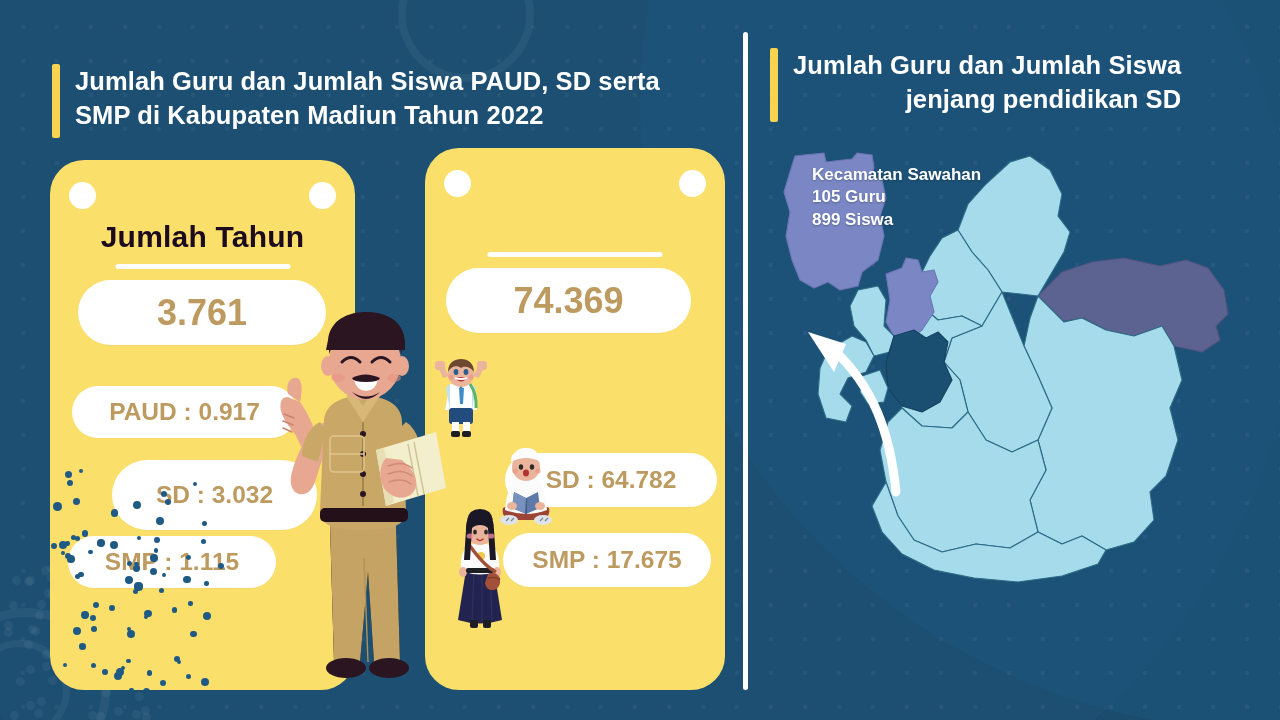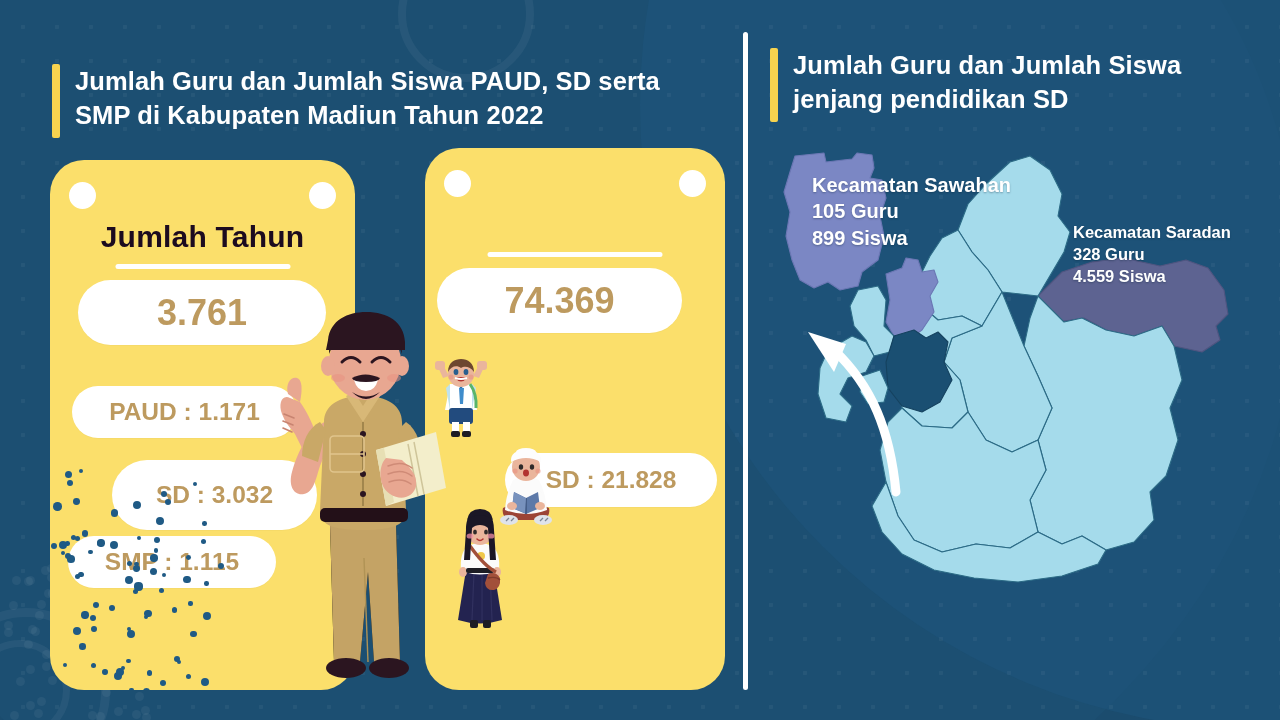--- a/index.html
+++ b/index.html
@@ -28,21 +28,21 @@
   .dotcluster i{position:absolute;width:9px;height:9px;border-radius:50%;
     background:rgba(255,255,255,.055);display:block;}
 
   
   .hdr{position:absolute;display:flex;gap:15px;align-items:flex-start;}
   .hdr .bar{width:8px;border-radius:2px;background:#f7d34f;flex:0 0 8px;}
   .hdr h1{margin:0;color:#fff;font-size:25.5px;line-height:1.34;font-weight:bold;
     letter-spacing:.1px;white-space:pre-line;}
   #hdr-left{left:52px;top:64px;}
   #hdr-left .bar{height:74px;}
-  #hdr-right{left:770px;top:48px;}
+  #hdr-right{left:770px;top:48px;text-align:right;}
   #hdr-right .bar{height:74px;}
 
   
   .divider{position:absolute;left:743px;top:32px;width:5px;height:658px;
     background:#ffffff;border-radius:3px;}
 
   
   .card{position:absolute;background:#fbdf6b;border-radius:34px;overflow:hidden;}
   #card-guru{left:50px;top:160px;width:305px;height:530px;}
   #card-siswa{left:425px;top:148px;width:300px;height:542px;}
@@ -58,21 +58,21 @@
     box-shadow:0 1px 0 rgba(0,0,0,.02);}
   .pill.big{font-size:36px;}
   .pill.small{font-size:24.5px;}
 
   
   #g-total{left:28px;top:120px;width:248px;height:65px;}
   #g-paud {left:22px;top:226px;width:225px;height:52px;}
   #g-sd   {left:62px;top:300px;width:205px;height:70px;}
   #g-smp  {left:18px;top:376px;width:208px;height:52px;}
   
-  #s-total{left:12px;top:120px;width:245px;height:65px;}
+  #s-total{left:21px;top:120px;width:245px;height:65px;}
   #s-paud {left:62px;top:227px;width:220px;height:54px;}
   #s-sd   {left:80px;top:305px;width:212px;height:54px;}
   #s-smp  {left:78px;top:385px;width:208px;height:54px;}
 
   
   .dotfield{position:absolute;left:0;bottom:0;width:170px;height:230px;pointer-events:none;}
   .dotfield i{position:absolute;border-radius:50%;background:#1f5a85;display:block;}
 
   
   .fig{position:absolute;}
@@ -81,21 +81,21 @@
   
   #stu-paud{left:430px;top:358px;width:62px;height:86px;}
   #stu-sd{left:495px;top:446px;width:62px;height:84px;}
   #stu-smp{left:452px;top:508px;width:56px;height:128px;}
 
   
   #map-wrap{position:absolute;left:762px;top:140px;width:512px;height:448px;}
   #map-wrap svg{display:block;width:512px;height:448px;}
   .maplabel{position:absolute;color:#fff;font-weight:bold;line-height:1.32;
     text-shadow:0 1px 2px rgba(10,35,55,.35);}
-  #lbl-sawahan{left:812px;top:172px;font-size:20px;}
+  #lbl-sawahan{left:812px;top:164px;font-size:17px;}
   #lbl-saradan{left:1073px;top:222px;font-size:16.5px;}
 
   
   #caption{position:absolute;left:768px;top:588px;width:488px;height:88px;
     background:#fbdf6b;border-radius:30px;display:flex;align-items:center;
     justify-content:center;text-align:center;padding:0 20px;box-sizing:border-box;}
   #caption p{margin:0;color:#15131a;font-size:16.6px;font-weight:bold;line-height:1.45;}
 </style>
 </head>
 <body>
@@ -195,21 +195,21 @@
   </div>
 
   <div class="divider"></div>
 
   <div class="card" id="card-guru">
     <div class="hole l"></div>
     <div class="hole r"></div>
     <h2>Jumlah Tahun</h2>
     <div class="rule"></div>
     <div class="pill big" id="g-total">3.761</div>
-    <div class="pill small" id="g-paud">PAUD : 1.171</div>
+    <div class="pill small" id="g-paud">PAUD : 0.917</div>
     <div class="pill small" id="g-sd">SD : 3.032</div>
     <div class="pill small" id="g-smp">SMP : 1.115</div>
     <div class="dotfield" id="guru-dots">
         <i style="width: 5.0979px; height: 5.0979px; left: 83.3705px; top: 128.982px;"></i>
         <i style="width: 7.95492px; height: 7.95492px; left: 75.3457px; top: 116.468px;"></i>
         <i style="width: 7.51564px; height: 7.51564px; left: 100.201px; top: 94.4895px;"></i>
         <i style="width: 6.5218px; height: 6.5218px; left: 39.9633px; top: 154.552px;"></i>
         <i style="width: 8.22604px; height: 8.22604px; left: 82.8335px; top: 40.5261px;"></i>
         <i style="width: 4.76674px; height: 4.76674px; left: 93.5532px; top: 154.53px;"></i>
         <i style="width: 6.46173px; height: 6.46173px; left: 167.555px; top: 102.5px;"></i>
@@ -283,21 +283,22 @@
         <i style="width: 4.03474px; height: 4.03474px; left: 126.895px; top: 199.817px;"></i>
         <i style="width: 8.49361px; height: 8.49361px; left: 3.08839px; top: 42.0158px;"></i>
       </div>
   </div>
 
   <div class="card" id="card-siswa">
     <div class="hole l"></div>
     <div class="hole r"></div>
     <div class="rule"></div>
     <div class="pill big" id="s-total">74.369</div>
-    <div class="pill small" id="s-sd">SD : 21.828</div>
+    <div class="pill small" id="s-sd">SD : 64.782</div>
+    <div class="pill small" id="s-smp">SMP : 17.675</div>
   </div>
 
   <div class="fig" id="teacher">
     <svg viewBox="0 0 190 410" xmlns="http://www.w3.org/2000/svg">
 
       <path d="M62 215 L128 215 L132 352 L106 352 L100 262 L92 352 L66 352 Z" fill="#c2a濃"></path>
       <path d="M62 215 L128 215 L132 352 L106 352 L100 262 L92 352 L66 352 Z" fill="#c4a365"></path>
       <path d="M96 248 L100 352" stroke="#b09355" stroke-width="1.4" fill="none"></path>
 
       <ellipse cx="78" cy="358" rx="20" ry="10" fill="#2b1520"></ellipse>
@@ -456,20 +457,15 @@
       <path d="M46 192 L84 204 L72 232 Z" fill="#ffffff"></path>
     </svg>
   </div>
 
   <div class="maplabel" id="lbl-sawahan">
     <div>Kecamatan Sawahan</div>
     <div>105 Guru</div>
     <div>899 Siswa</div>
   </div>
 
-  <div class="maplabel" id="lbl-saradan">
-    <div>Kecamatan Saradan</div>
-    <div>328 Guru</div>
-    <div>4.559 Siswa</div>
-  </div>
 
 
 </div>
 
 </body></html>

